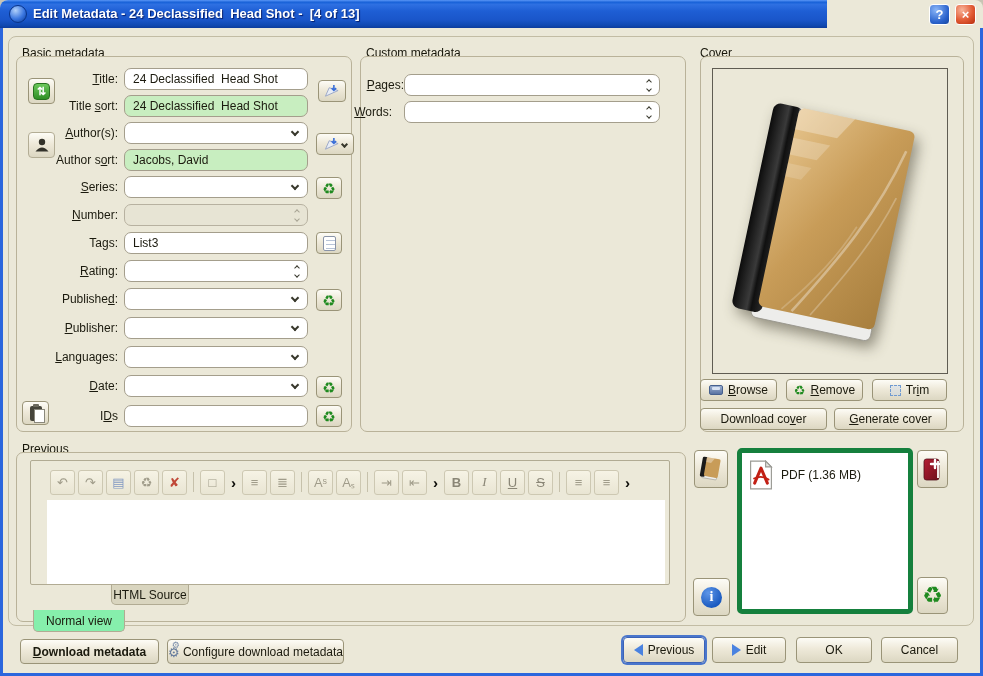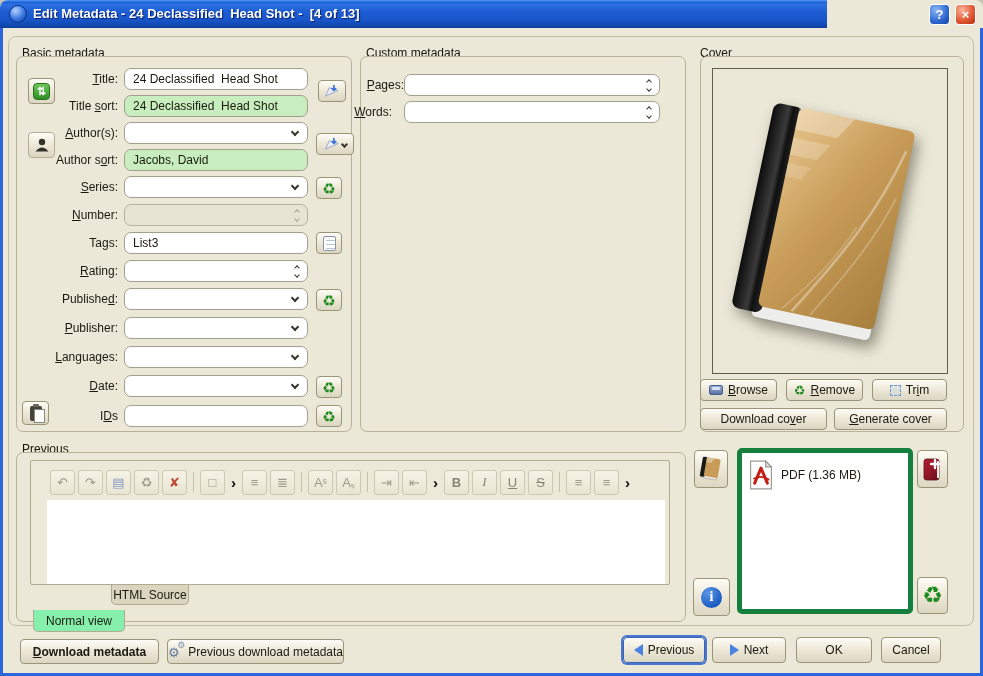--- a/index.html
+++ b/index.html
@@ -367,31 +367,31 @@
   </div>
 
   <div class="btn" style="left:20px;top:639px;width:139px;height:25px;font-weight:bold;">
     <span><span class="u">D</span>ownload metadata</span>
   </div>
   <div class="btn" style="left:167px;top:639px;width:177px;height:25px;">
     <span class="gearwrap">
         <span class="g1">⚙</span>
         <span class="g2">⚙</span>
       </span>
-    <span>Previous download metadata</span>
+    <span>Configure download metadata</span>
   </div>
 
   <div class="btn focused" style="left:623px;top:637px;width:82px;height:26px;">
     <span class="arrow-left"></span>
     <span>Previous</span>
   </div>
   <div class="btn" style="left:712px;top:637px;width:74px;height:26px;">
     <span class="arrow-right"></span>
-    <span>Next</span>
+    <span>Edit</span>
   </div>
   <div class="btn" style="left:796px;top:637px;width:76px;height:26px;">
     <span>OK</span>
   </div>
-  <div class="btn" style="left:881px;top:637px;width:60px;height:26px;">
+  <div class="btn" style="left:881px;top:637px;width:77px;height:26px;">
     <span>Cancel</span>
   </div>
 
 </div>
 
 </body></html>

